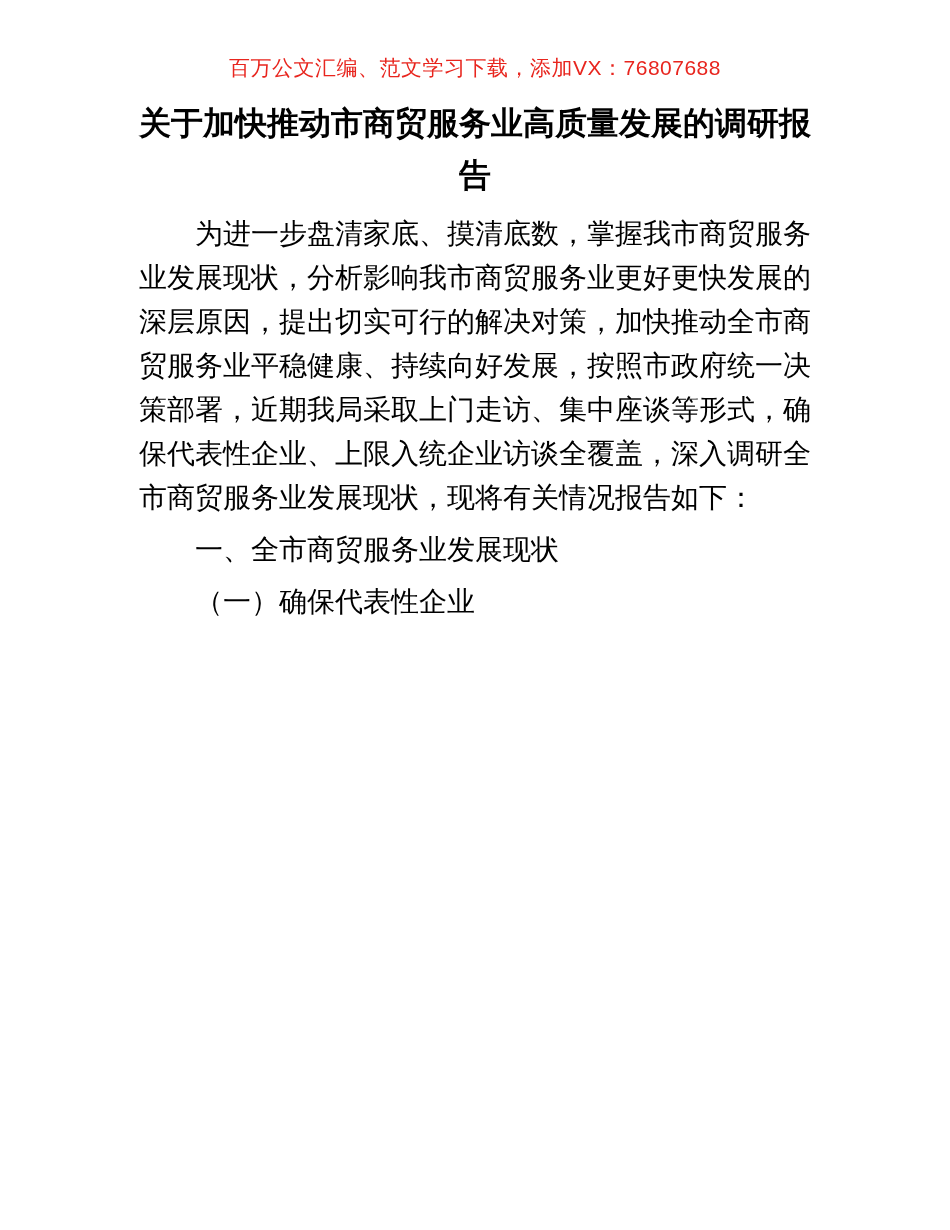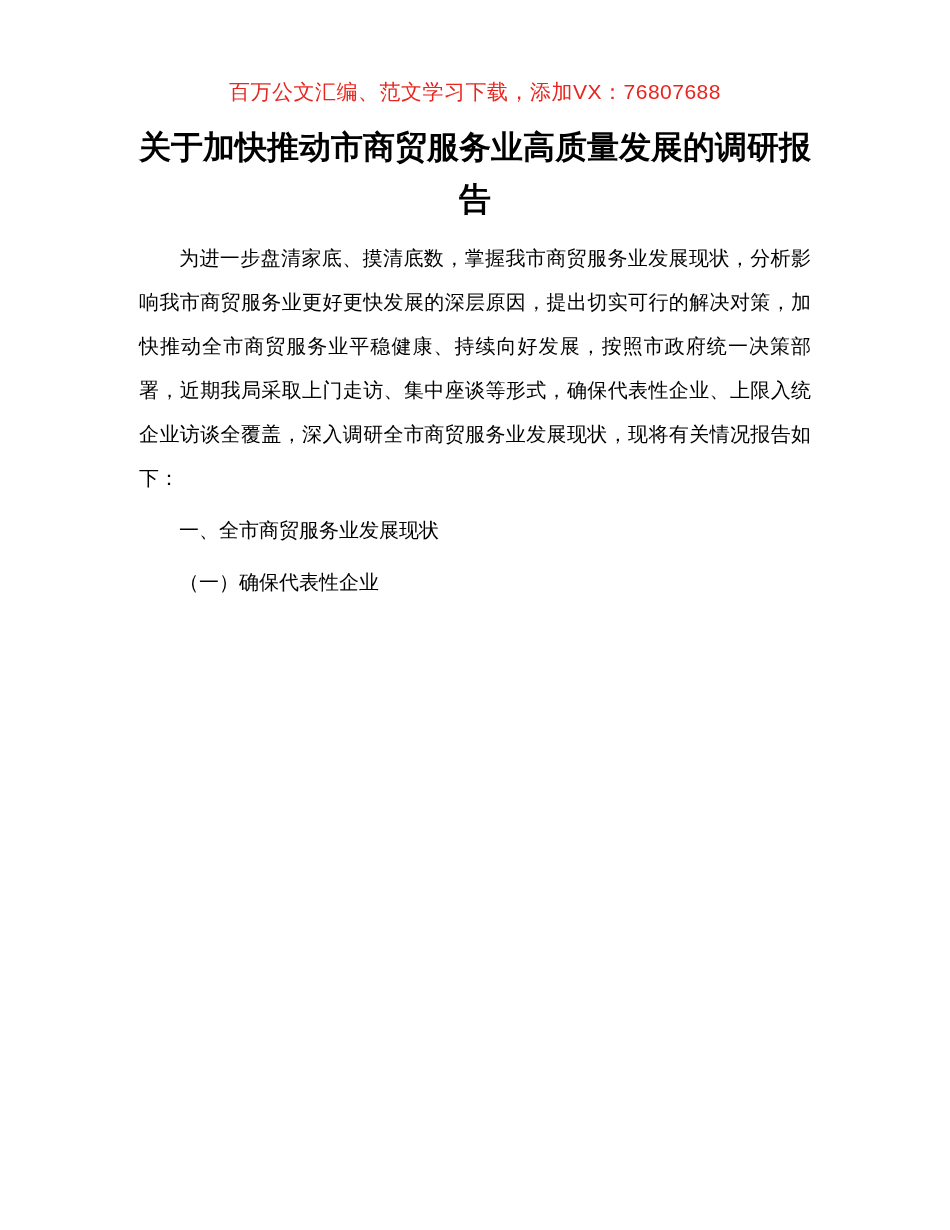--- a/index.html
+++ b/index.html
@@ -10,40 +10,40 @@
   .page {
     position: relative;
     width: 950px;
     height: 1230px;
     background: #ffffff;
     overflow: hidden;
     font-family: "Liberation Sans", sans-serif;
     color: #000000;
   }
   .notice {
-    padding-top: 78px;
+    padding-top: 54px;
     text-align: center;
     font-size: 21px;
     line-height: 28px;
     color: #e8251e;
     letter-spacing: 0.5px;
   }
   .doc-title {
     width: 680px;
     margin: 15px auto 0 auto;
     text-align: center;
     font-size: 32px;
     line-height: 52px;
     font-weight: bold;
     color: #000000;
   }
   .content {
     width: 672px;
     margin: 11px auto 0 auto;
-    font-size: 20px;
+    font-size: 28px;
     line-height: 44px;
     text-align: justify;
     color: #000000;
   }
   .content .para {
     margin: 0 0 8px 0;
     text-indent: 2em;
     word-break: break-all;
   }
   .content .heading1,

